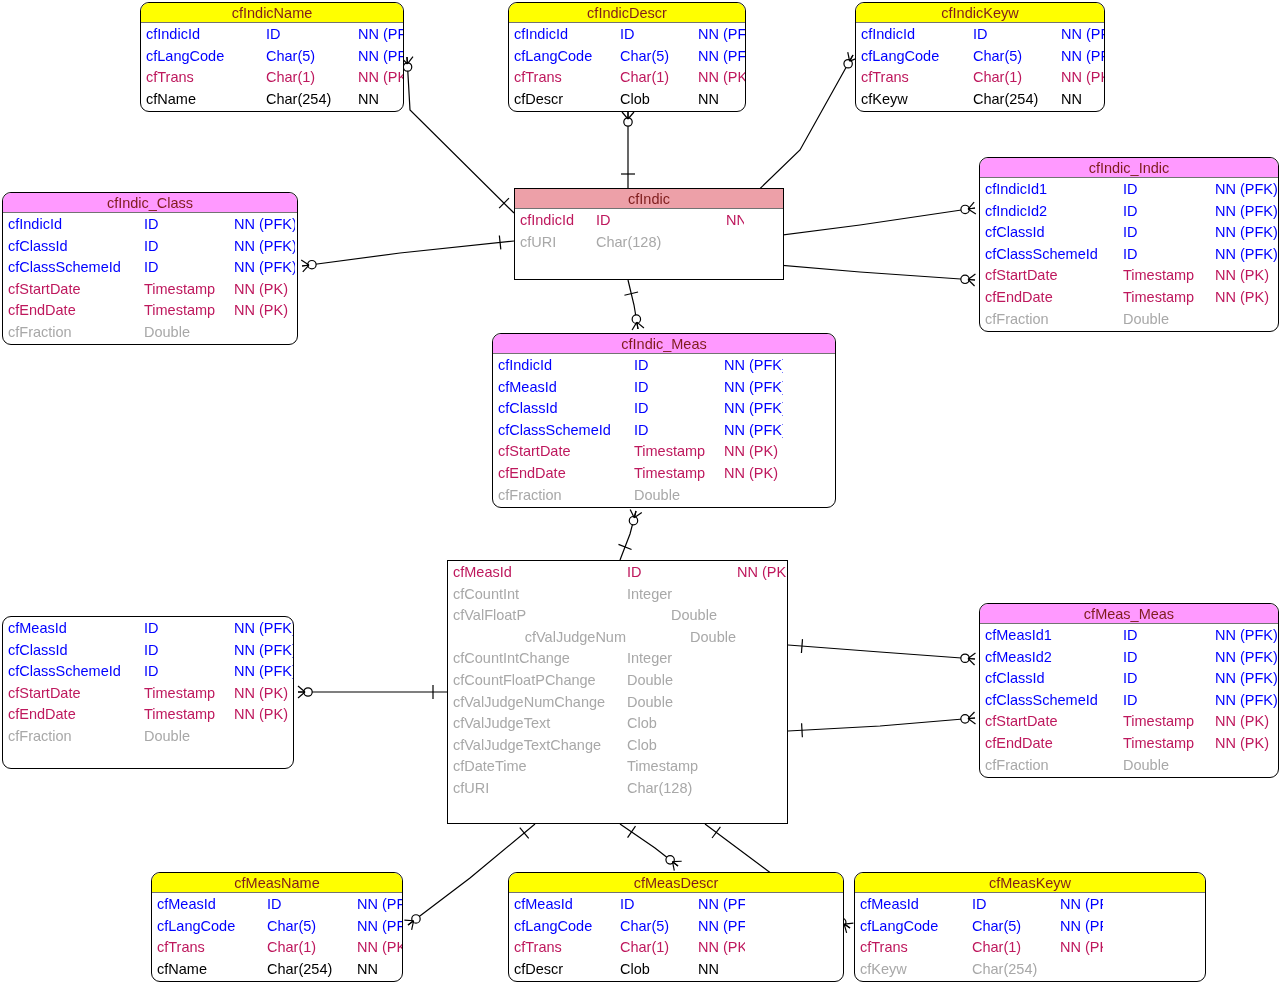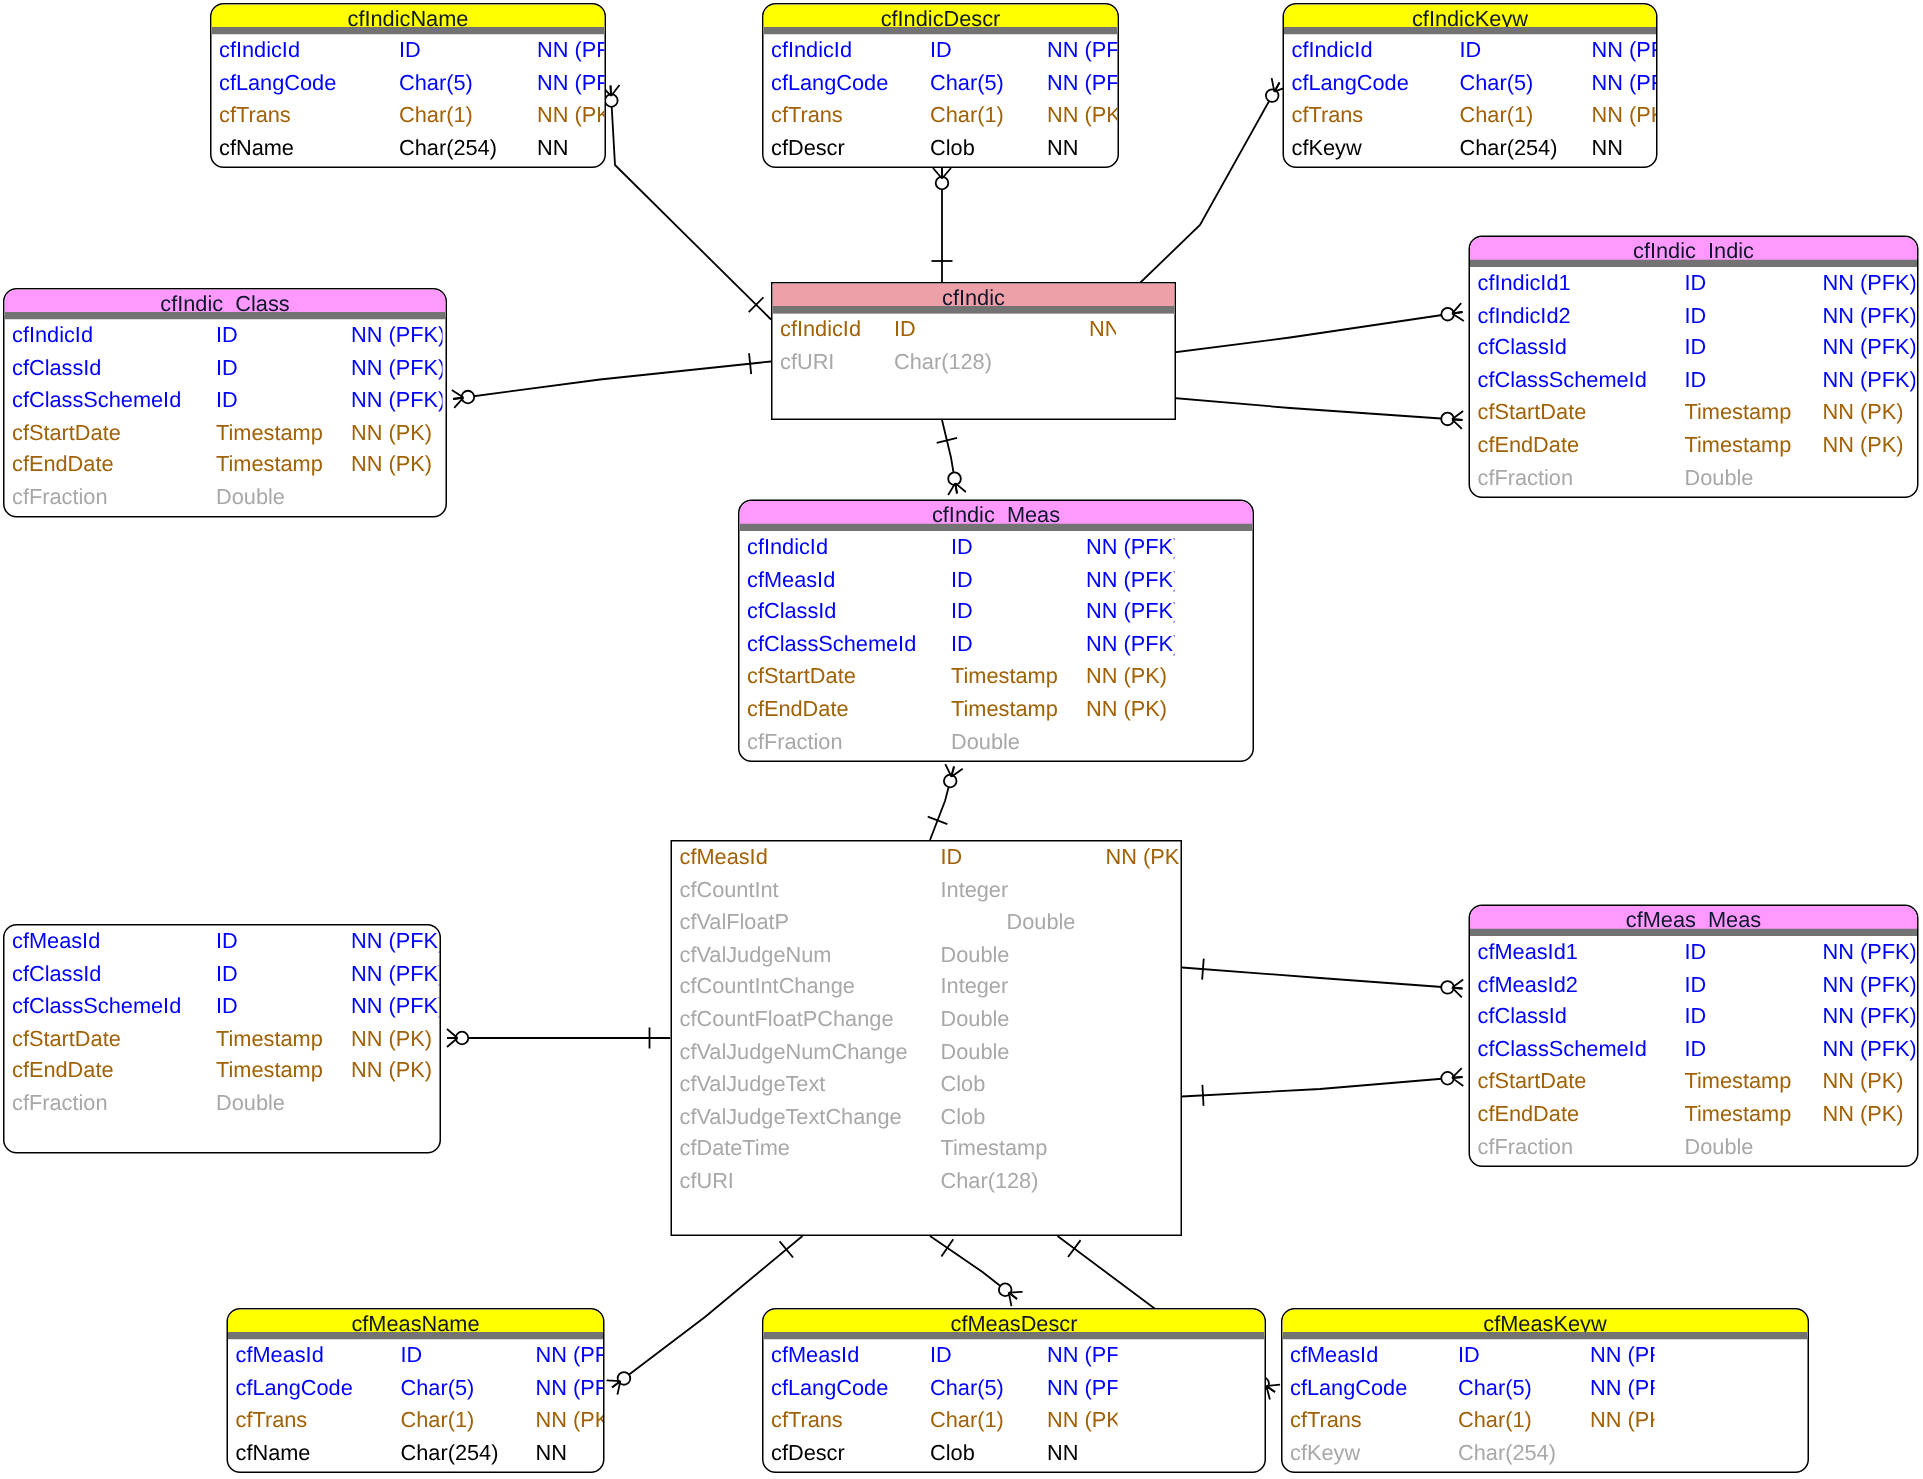--- a/index.html
+++ b/index.html
@@ -36,22 +36,22 @@
     border-radius: 9px;
   }
   .entity.square {
     border-radius: 0;
   }
   .ent-title {
     text-align: center;
     font-size: 14.5px;
     line-height: 20px;
     height: 20px;
-    color: #0f172a;
-    border-bottom: 5px solid #737373;
+    color: #7f1d1d;
+    border-bottom: 1px solid #737373;
     box-sizing: border-box;
     white-space: nowrap;
     overflow: hidden;
   }
   .entity.rounded > .ent-title {
     border-top-left-radius: 8px;
     border-top-right-radius: 8px;
   }
   .ent-body {
     padding: 1px 0 0 0;
@@ -67,21 +67,21 @@
   .attr > span {
     overflow: hidden;
     white-space: nowrap;
   }
   .attr .a-name { padding-left: 5px; }
   .attr .a-type { padding-left: 1px; }
   .attr .a-key  { padding-left: 1px; }
 
   
   .k-pfk { color: #0000ff; }
-  .k-pk  { color: #a16207; }
+  .k-pk  { color: #be185d; }
   .k-nn  { color: #000000; }
   .k-null{ color: #a8a8a8; }
 
   
   .hdr-yellow  { background: #ffff00; }
   .hdr-magenta { background: #ff99ff; }
   .hdr-salmon  { background: #eda0a8; }
 
   svg line, svg path, svg circle, svg polyline {
     stroke: #000000;
@@ -428,21 +428,21 @@
           <div class="attr" style="grid-template-columns: 178px 110px 50px;">
             <span class="a-name k-null">cfCountInt</span>
             <span class="a-type k-null">Integer</span>
             <span class="a-key k-null"></span>
           </div>
           <div class="attr" style="grid-template-columns: 178px 110px 50px; gap: 44px;">
             <span class="a-name k-null">cfValFloatP</span>
             <span class="a-type k-null">Double</span>
             <span class="a-key k-null"></span>
           </div>
-          <div class="attr" style="grid-template-columns: 178px 110px 50px;">
+          <div class="attr" style="grid-template-columns: 178px 110px 50px; text-align: right;">
             <span class="a-name k-null">cfValJudgeNum</span>
             <span class="a-type k-null">Double</span>
             <span class="a-key k-null"></span>
           </div>
           <div class="attr" style="grid-template-columns: 178px 110px 50px;">
             <span class="a-name k-null">cfCountIntChange</span>
             <span class="a-type k-null">Integer</span>
             <span class="a-key k-null"></span>
           </div>
           <div class="attr" style="grid-template-columns: 178px 110px 50px;">

